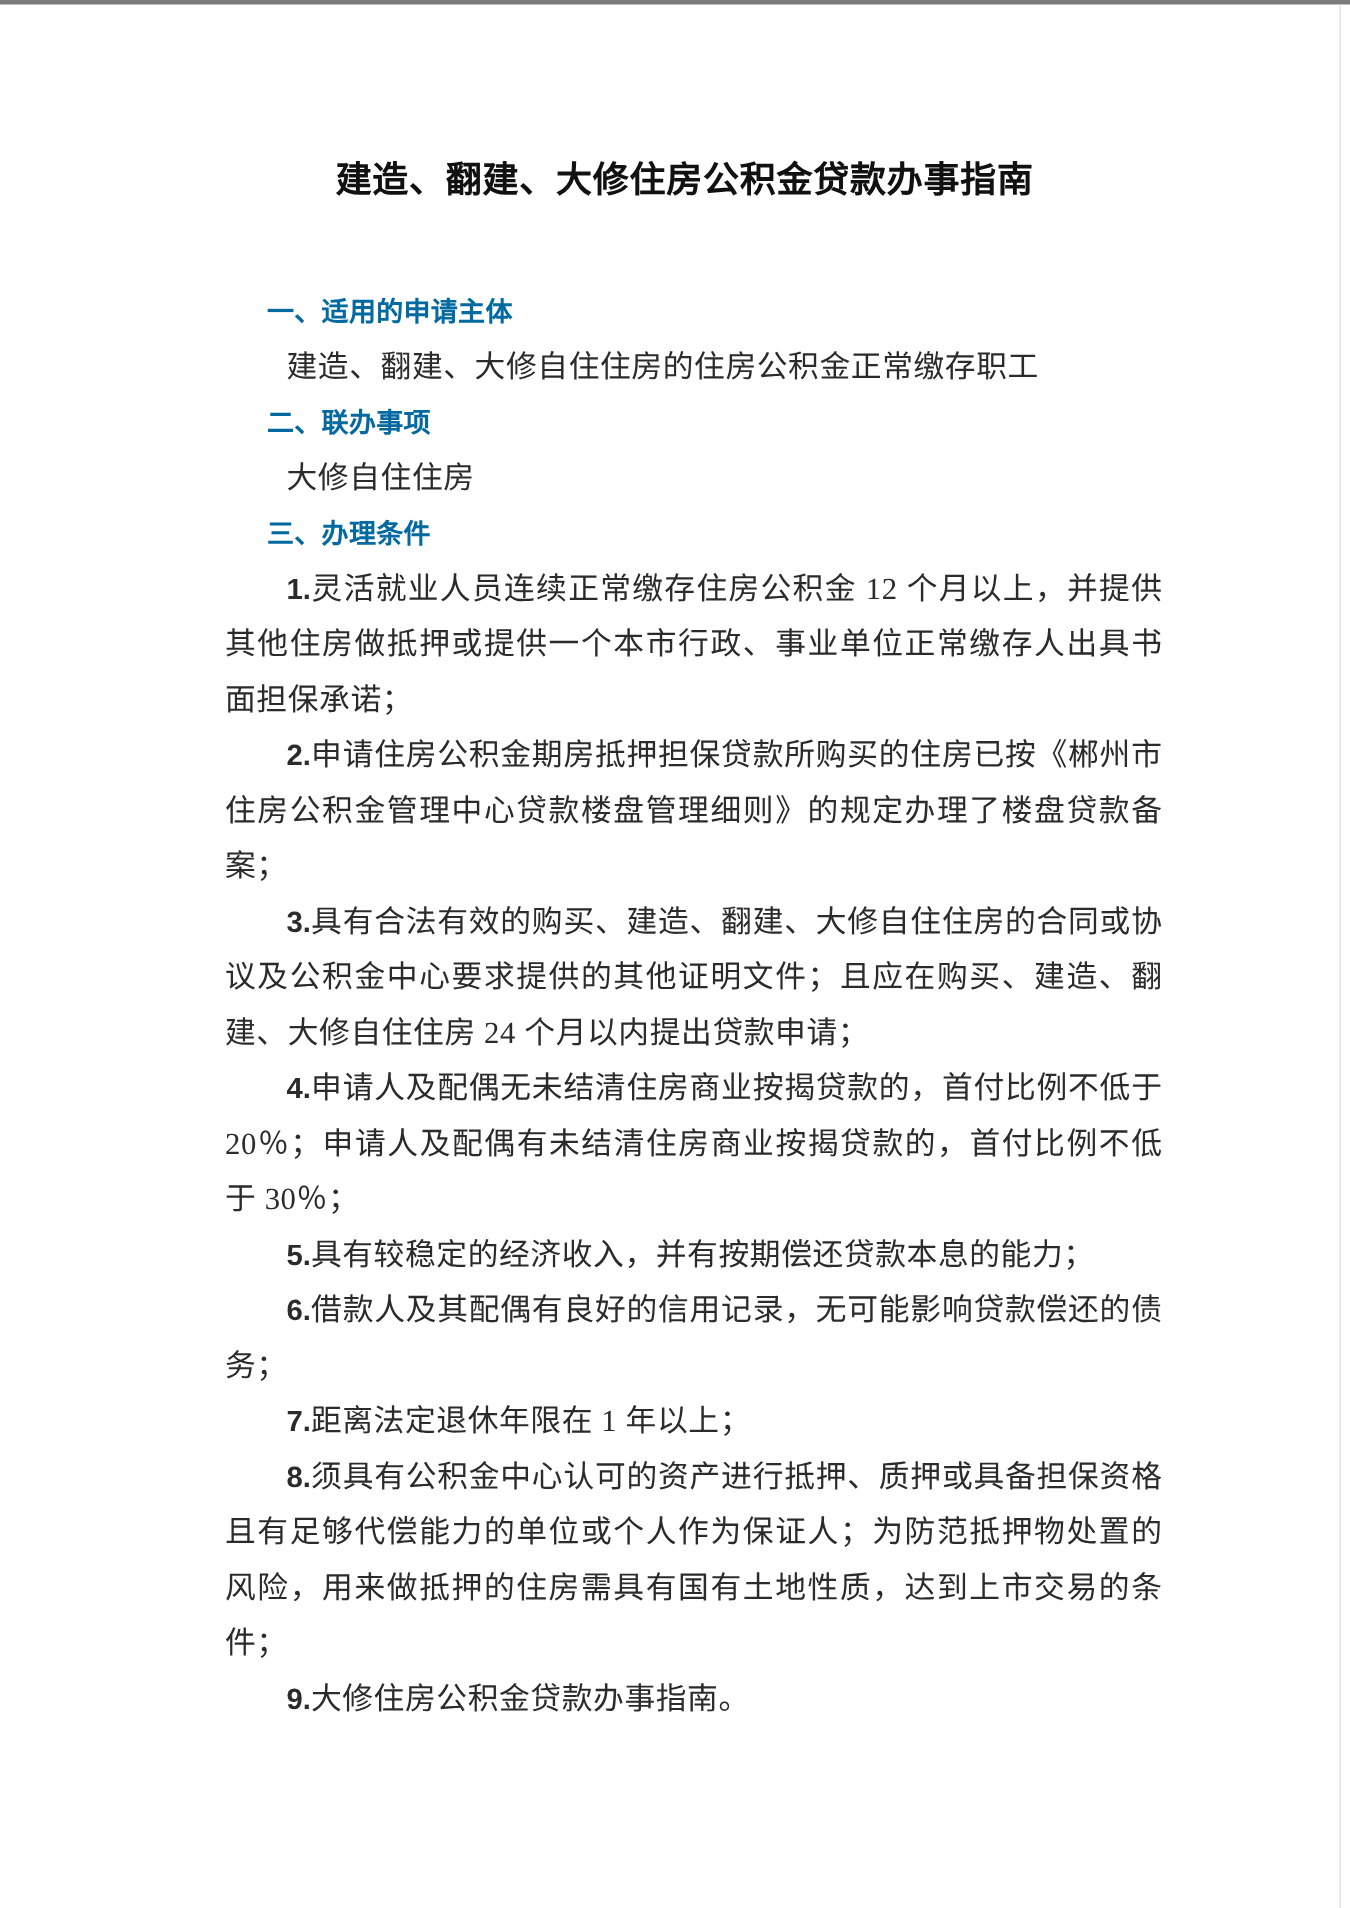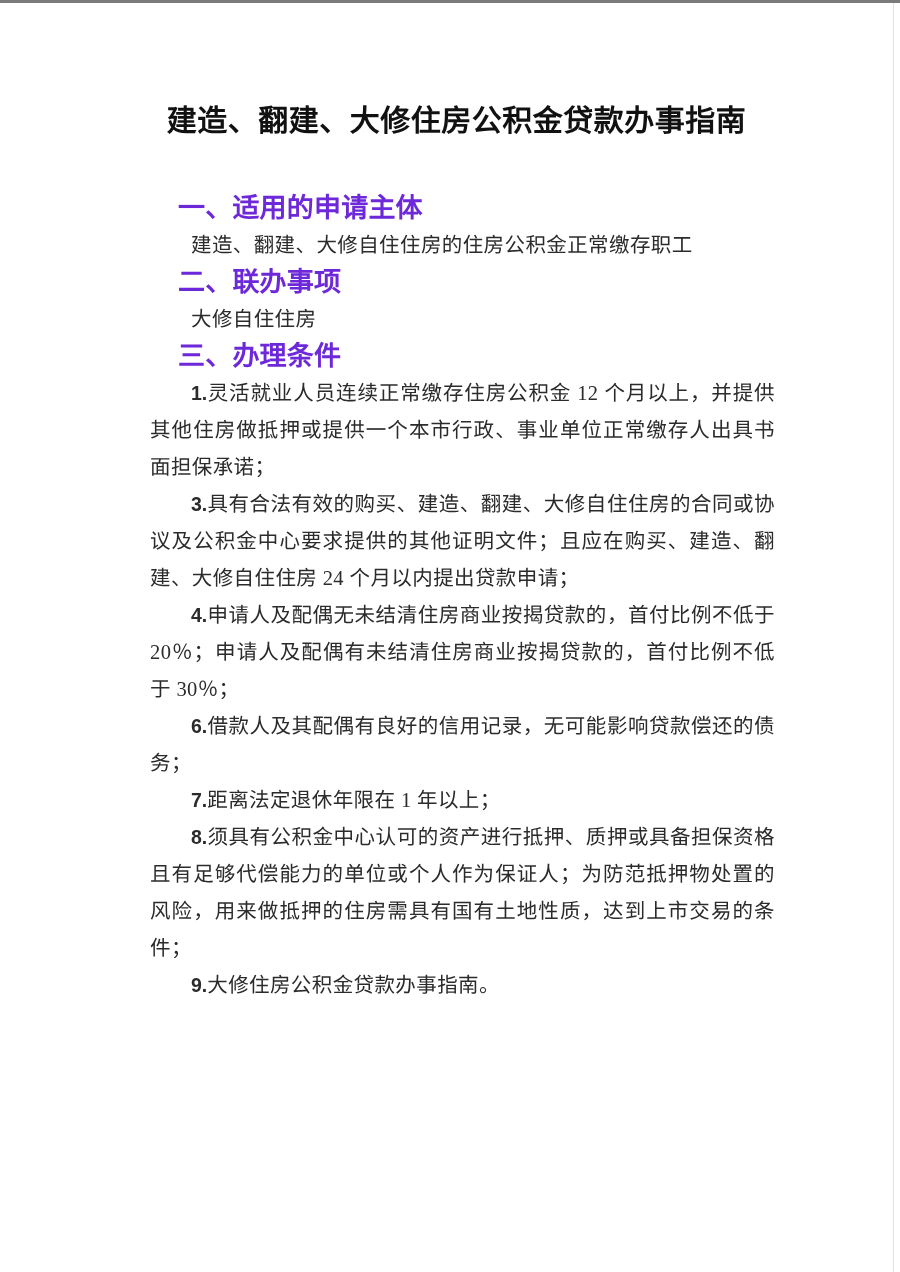--- a/index.html
+++ b/index.html
@@ -47,40 +47,40 @@
   .doc-title {
     margin: 0;
     padding: 0;
     position: absolute;
     top: 101px;
     left: -4px;
     width: 645px;
     text-align: center;
     font-family: "Liberation Sans", "DejaVu Sans", sans-serif;
     font-weight: bold;
-    font-size: 30px;
+    font-size: 24px;
     line-height: 40px;
     letter-spacing: 0.5px;
     color: #111111;
     white-space: nowrap;
   }
 
   .body-block {
     position: absolute;
     top: 190px;
     left: 0;
     width: 637px;
   }
 
   .section-heading {
     font-family: "Liberation Sans", "DejaVu Sans", sans-serif;
     font-weight: bold;
-    font-size: 27px;
+    font-size: 18px;
     line-height: 37px;
-    color: #6d28d9;
+    color: #0369a1;
     text-indent: 40px;
     letter-spacing: 0.2px;
   }
 
   .para {
     font-family: "Liberation Serif", "DejaVu Serif", serif;
     font-size: 20.5px;
     line-height: 37px;
     color: #2b2b2b;
     text-align: justify;
@@ -126,29 +126,35 @@
 
       <div class="section-heading">二、联办事项</div>
       <div class="para plain">大修自住住房</div>
 
       <div class="section-heading">三、办理条件</div>
 
       <div class="para item">
         <span class="num">1.</span><span>灵活就业人员连续正常缴存住房公积金 12 个月以上，并提供其他住房做抵押或提供一个本市行政、事业单位正常缴存人出具书面担保承诺；</span>
       </div>
 
+      <div class="para item">
+        <span class="num">2.</span><span>申请住房公积金期房抵押担保贷款所购买的住房已按《郴州市住房公积金管理中心贷款楼盘管理细则》的规定办理了楼盘贷款备案；</span>
+      </div>
 
       <div class="para item">
         <span class="num">3.</span><span>具有合法有效的购买、建造、翻建、大修自住住房的合同或协议及公积金中心要求提供的其他证明文件；且应在购买、建造、翻建、大修自住住房 24 个月以内提出贷款申请；</span>
       </div>
 
       <div class="para item">
         <span class="num">4.</span><span>申请人及配偶无未结清住房商业按揭贷款的，首付比例不低于 20％；申请人及配偶有未结清住房商业按揭贷款的，首付比例不低于 30％；</span>
       </div>
 
+      <div class="para item">
+        <span class="num">5.</span><span>具有较稳定的经济收入，并有按期偿还贷款本息的能力；</span>
+      </div>
 
       <div class="para item">
         <span class="num">6.</span><span>借款人及其配偶有良好的信用记录，无可能影响贷款偿还的债务；</span>
       </div>
 
       <div class="para item">
         <span class="num">7.</span><span>距离法定退休年限在 1 年以上；</span>
       </div>
 
       <div class="para item">

